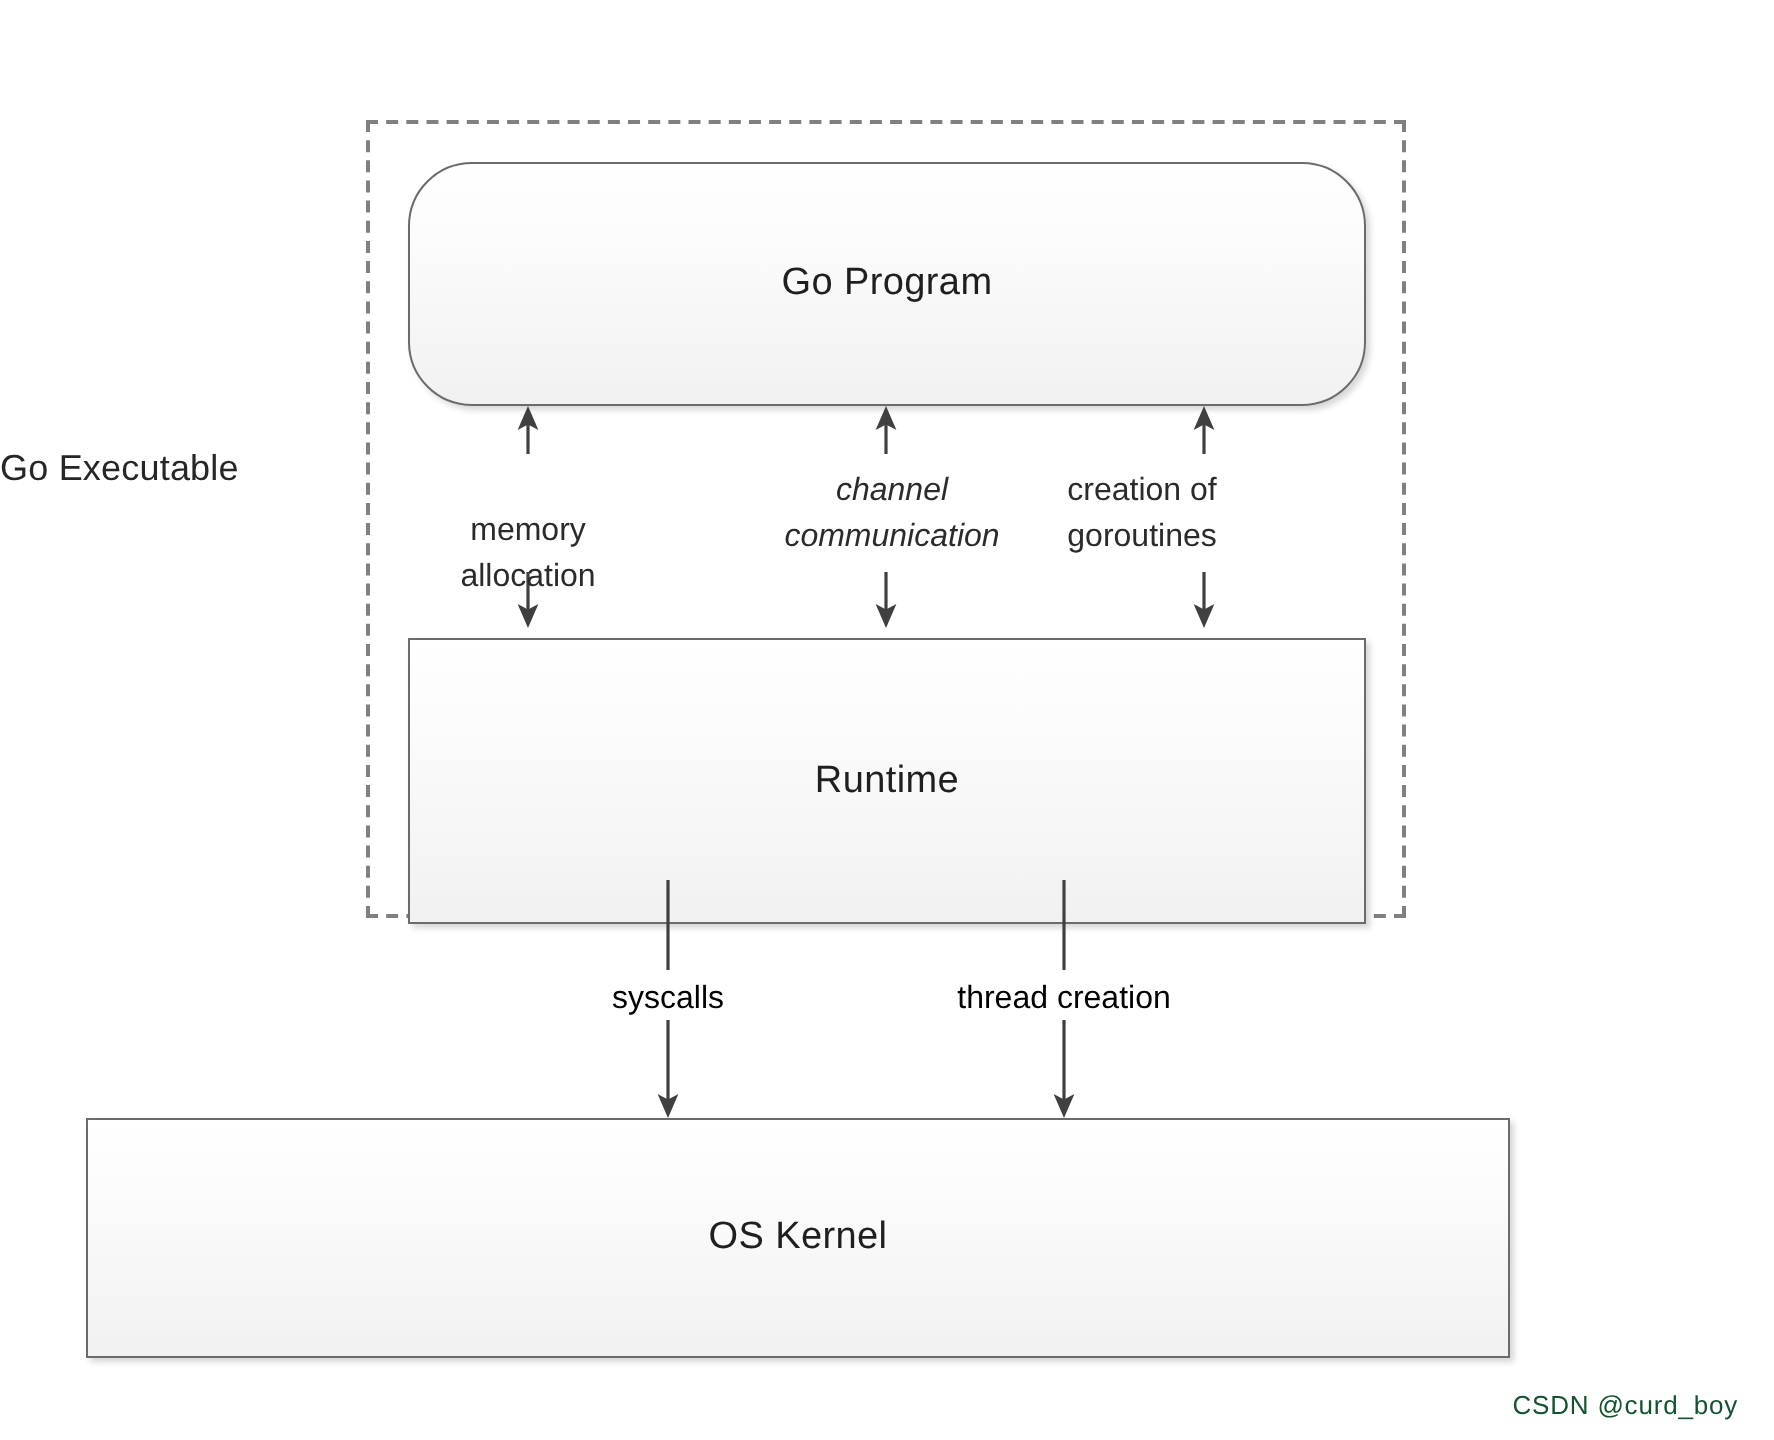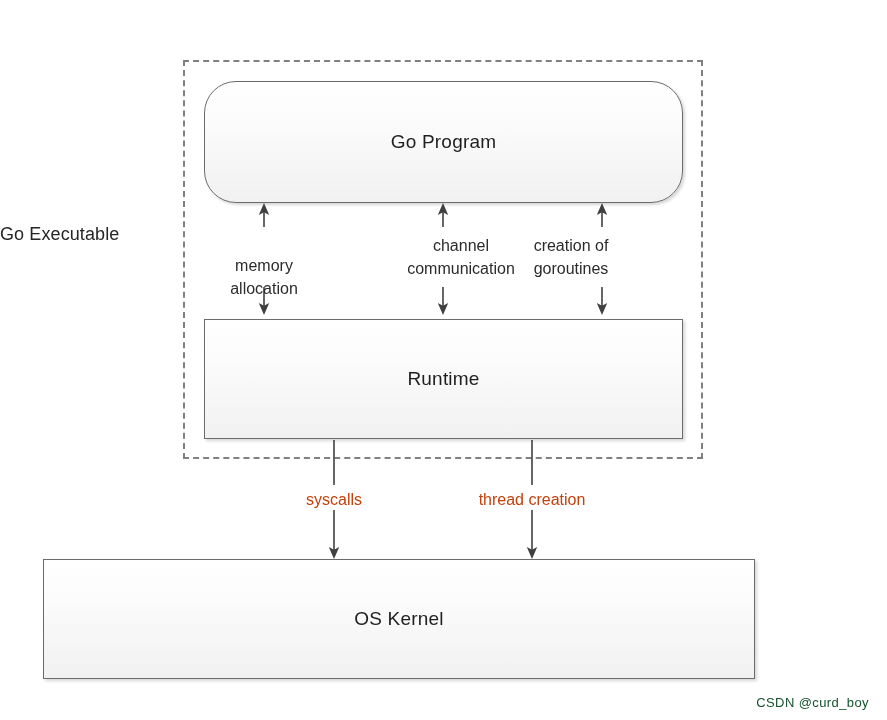--- a/index.html
+++ b/index.html
@@ -65,21 +65,21 @@
     left: 204px;
     top: 81px;
     width: 479px;
     height: 122px;
     border-radius: 32px;
   }
   #box-runtime {
     left: 204px;
     top: 319px;
     width: 479px;
-    height: 120px;
+    height: 143px;
   }
   #box-os-kernel {
     left: 43px;
     top: 559px;
     width: 712px;
     height: 120px;
   }
 
   
   .bi-conn {
@@ -110,21 +110,21 @@
     position: absolute;
     top: 440px;
     height: 119px;
   }
   .one-label {
     position: absolute;
     top: 489px;
     text-align: center;
     font-size: 16px;
     line-height: 22px;
-    color: #c2410c;
+    color: #000000;
     white-space: nowrap;
   }
 
   
   #watermark {
     position: absolute;
     right: 18px;
     bottom: 10px;
     font-size: 13px;
     color: #14532d;
@@ -179,21 +179,21 @@
         <polygon points="7,0 12.2,12 7,9.3 1.8,12" fill="#404040"></polygon>
       </svg>
     </span>
     <span class="arrow-down">
       <svg width="14" height="28" viewBox="0 0 14 28">
         <line x1="7" y1="0" x2="7" y2="20" stroke="#404040" stroke-width="1.6"></line>
         <polygon points="7,28 1.8,16 7,18.7 12.2,16" fill="#404040"></polygon>
       </svg>
     </span>
   </div>
-  <div class="bi-label" style="left:381px; width:160px;">
+  <div class="bi-label" style="left:366px; width:160px;font-style:italic;">
     <div>channel</div>
     <div>communication</div>
   </div>
 
   <div class="bi-conn" style="left:595px; width:14px;">
     <span class="arrow-up">
       <svg width="14" height="24" viewBox="0 0 14 24">
         <line x1="7" y1="24" x2="7" y2="8" stroke="#404040" stroke-width="1.6"></line>
         <polygon points="7,0 12.2,12 7,9.3 1.8,12" fill="#404040"></polygon>
       </svg>

